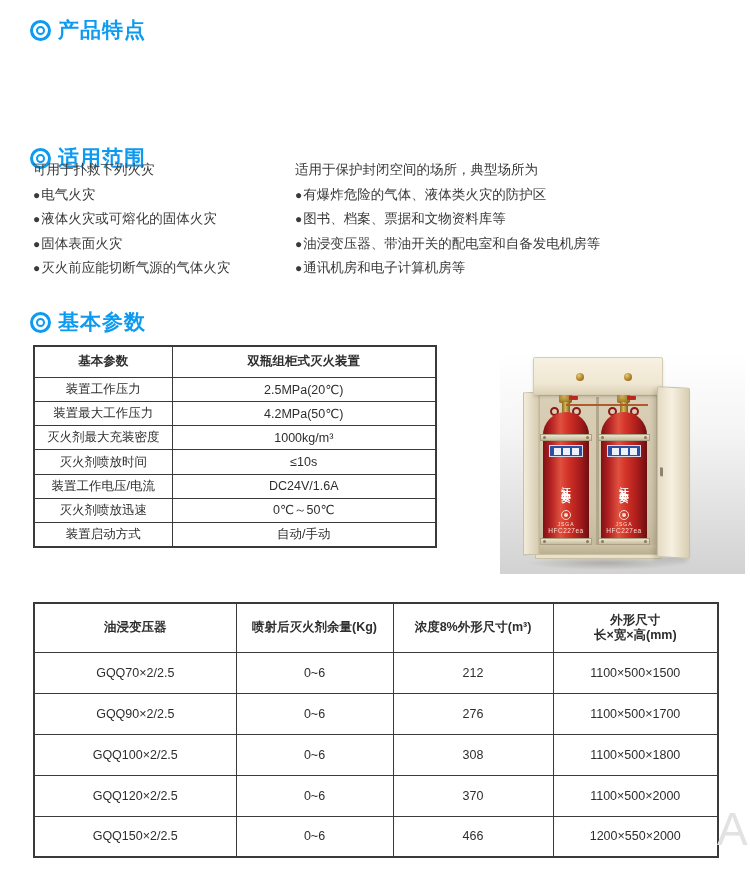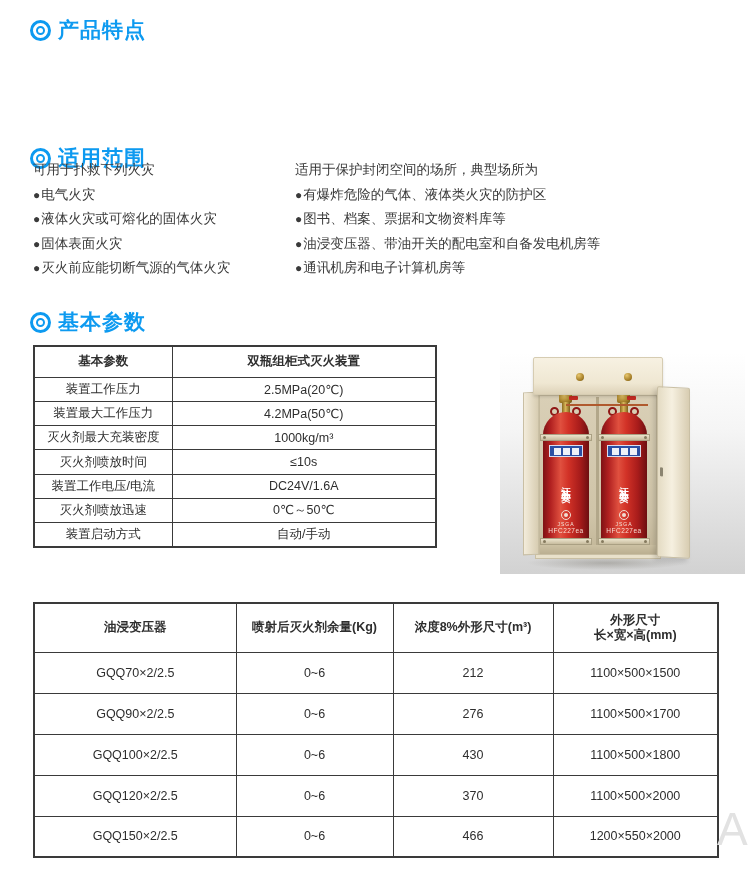--- a/index.html
+++ b/index.html
@@ -275,21 +275,21 @@
     </tr>
     <tr>
       <td>GQQ90×2/2.5</td>
       <td>0~6</td>
       <td>276</td>
       <td>1100×500×1700</td>
     </tr>
     <tr>
       <td>GQQ100×2/2.5</td>
       <td>0~6</td>
-      <td>430</td>
+      <td>308</td>
       <td>1100×500×1800</td>
     </tr>
     <tr>
       <td>GQQ120×2/2.5</td>
       <td>0~6</td>
       <td>370</td>
       <td>1100×500×2000</td>
     </tr>
     <tr>
       <td>GQQ150×2/2.5</td>

